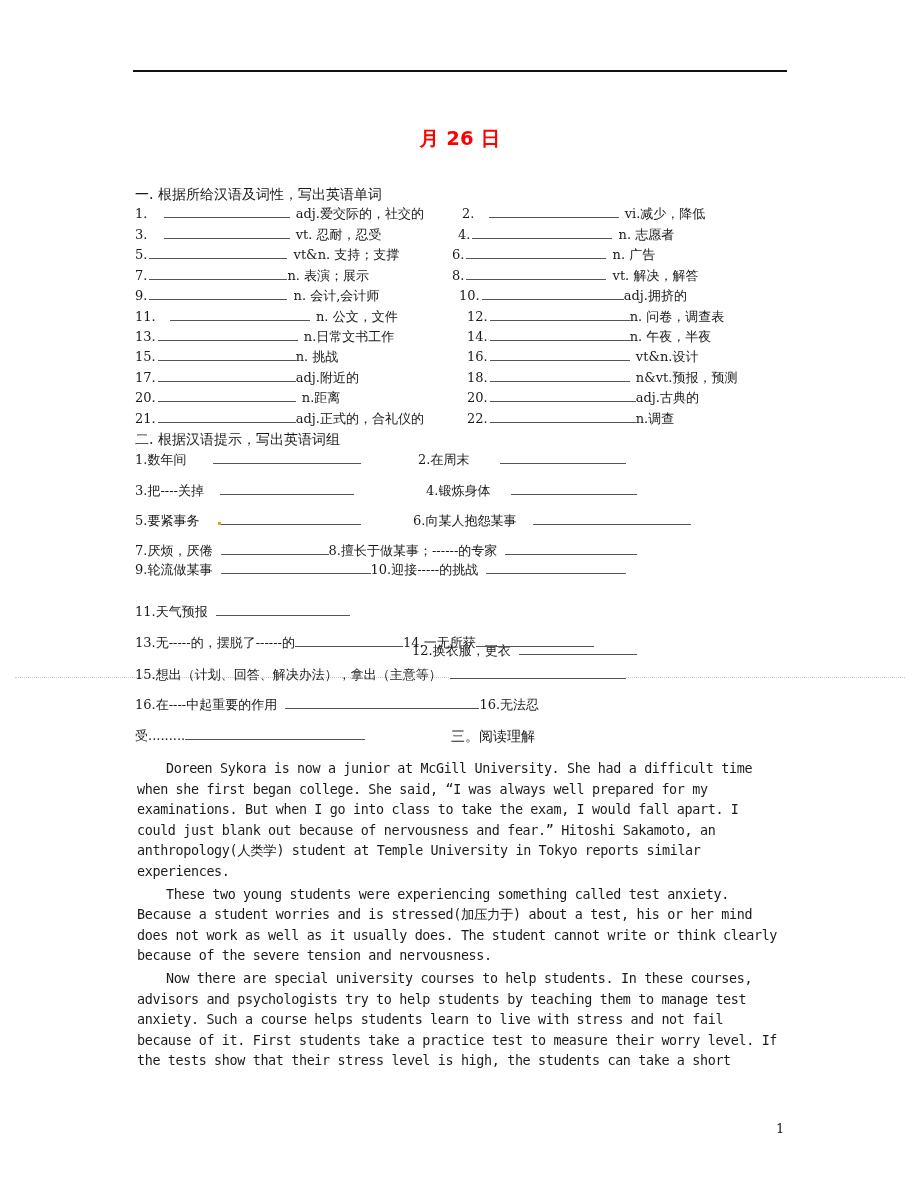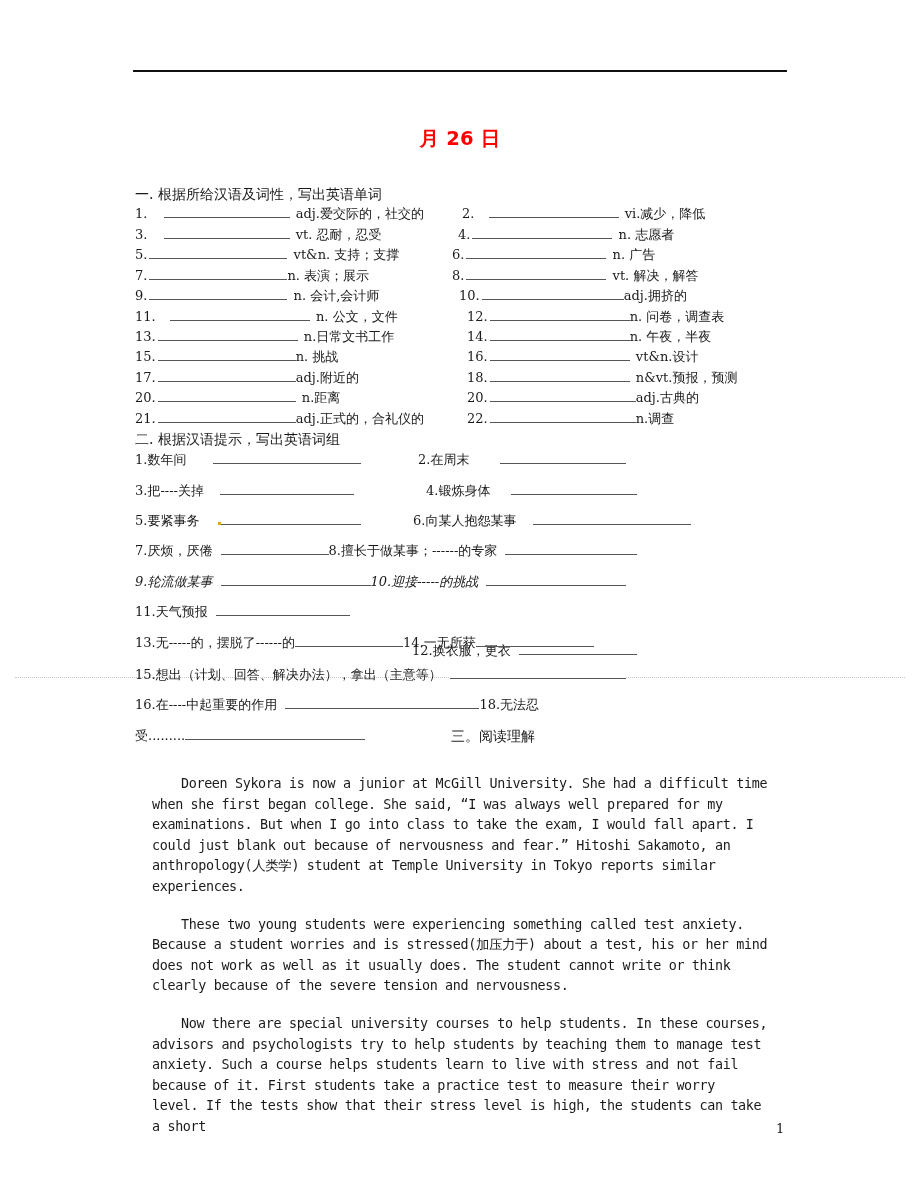--- a/index.html
+++ b/index.html
@@ -11,21 +11,21 @@
            color:#ff0000; font-family:"DejaVu Sans", "Liberation Sans", sans-serif;
            font-weight:bold; font-size:19.5px; line-height:26px; letter-spacing:0.2px; }
   .abs { position:absolute; white-space:nowrap; font-size:13px; line-height:20px; }
   .sec-heading { font-size:14px; }
   .blank { display:inline-block; border-bottom:1px solid #555; height:13px; vertical-align:baseline; margin:0 2px; }
   .mark { display:inline-block; width:3px; height:3px; background:#e8a020; vertical-align:baseline; }
   .dotted-break { position:absolute; left:15px; top:677px; width:890px; border-top:1px dotted #c8c8c8; }
   .passage { position:absolute; left:135px; width:650px;
              font-family:"DejaVu Sans Mono", "Liberation Mono", monospace;
              font-size:13.4px; line-height:20.6px; color:#1a1a1a; letter-spacing:-0.35px; }
-  .passage p { margin:17px; text-indent:29px; }
+  .passage p { margin:2px; text-indent:29px; }
   .page-num { position:absolute; left:776px; top:1121px; font-size:13px; }
 </style>
 </head>
 <body>
 
 <div class="header-rule"></div>
 
 <div class="title">
   <div>月 26 日</div>
 </div>
@@ -154,21 +154,21 @@
   <span>6.向某人抱怨某事</span>
   <span class="blank" style="width:158px;margin-left:12px;"></span>
 </div>
 
 <div class="abs" style="left:135px;top:541px;">
   <span>7.厌烦，厌倦</span>
   <span class="blank" style="width:108px;margin-left:4px;margin-right:0;"></span><span>8.擅长于做某事；------的专家</span>
   <span class="blank" style="width:132px;margin-left:4px;"></span>
 </div>
 
-<div class="abs" style="left:135px;top:572px;font-style:italic;">
+<div class="abs" style="left:135px;top:560px;">
   <span>9.轮流做某事</span>
   <span class="blank" style="width:150px;margin-left:4px;margin-right:0;"></span><span>10.迎接-----的挑战</span>
   <span class="blank" style="width:140px;margin-left:4px;"></span>
 </div>
 
 <div class="abs" style="left:135px;top:602px;">
   <span>11.天气预报</span>
   <span class="blank" style="width:134px;margin-left:4px;"></span>
 </div>
 <div class="abs" style="left:412px;top:602px;margin-top:39px;">
@@ -182,21 +182,21 @@
 
 <div class="dotted-break"></div>
 
 <div class="abs" style="left:135px;top:665px;">
   <span>15.想出（计划、回答、解决办法），拿出（主意等）</span>
   <span class="blank" style="width:176px;margin-left:4px;background:#fff;position:relative;"></span>
 </div>
 
 <div class="abs" style="left:135px;top:695px;">
   <span>16.在----中起重要的作用</span>
-  <span class="blank" style="width:194px;margin-left:4px;margin-right:0;"></span><span>18.无法忍</span>
+  <span class="blank" style="width:194px;margin-left:4px;margin-right:0;"></span><span>16.无法忍</span>
 </div>
 
 <div class="abs" style="left:135px;top:726px;">
   <span>受.........</span><span class="blank" style="width:180px;margin-left:0;"></span>
 </div>
 <div class="abs sec-heading" style="left:451px;top:726px;">三。阅读理解</div>
 
 <div class="passage" style="top:757px;">
   <p>Doreen Sykora is now a junior at McGill University. She had a difficult time when she first began college. She said, “I was always well prepared for my examinations. But when I go into class to take the exam, I would fall apart. I could just blank out because of nervousness and fear.” Hitoshi Sakamoto, an anthropology(人类学) student at Temple University in Tokyo reports similar experiences.</p>
   <p>These two young students were experiencing something called test anxiety. Because a student worries and is stressed(加压力于) about a test, his or her mind does not work as well as it usually does. The student cannot write or think clearly because of the severe tension and nervousness.</p>

